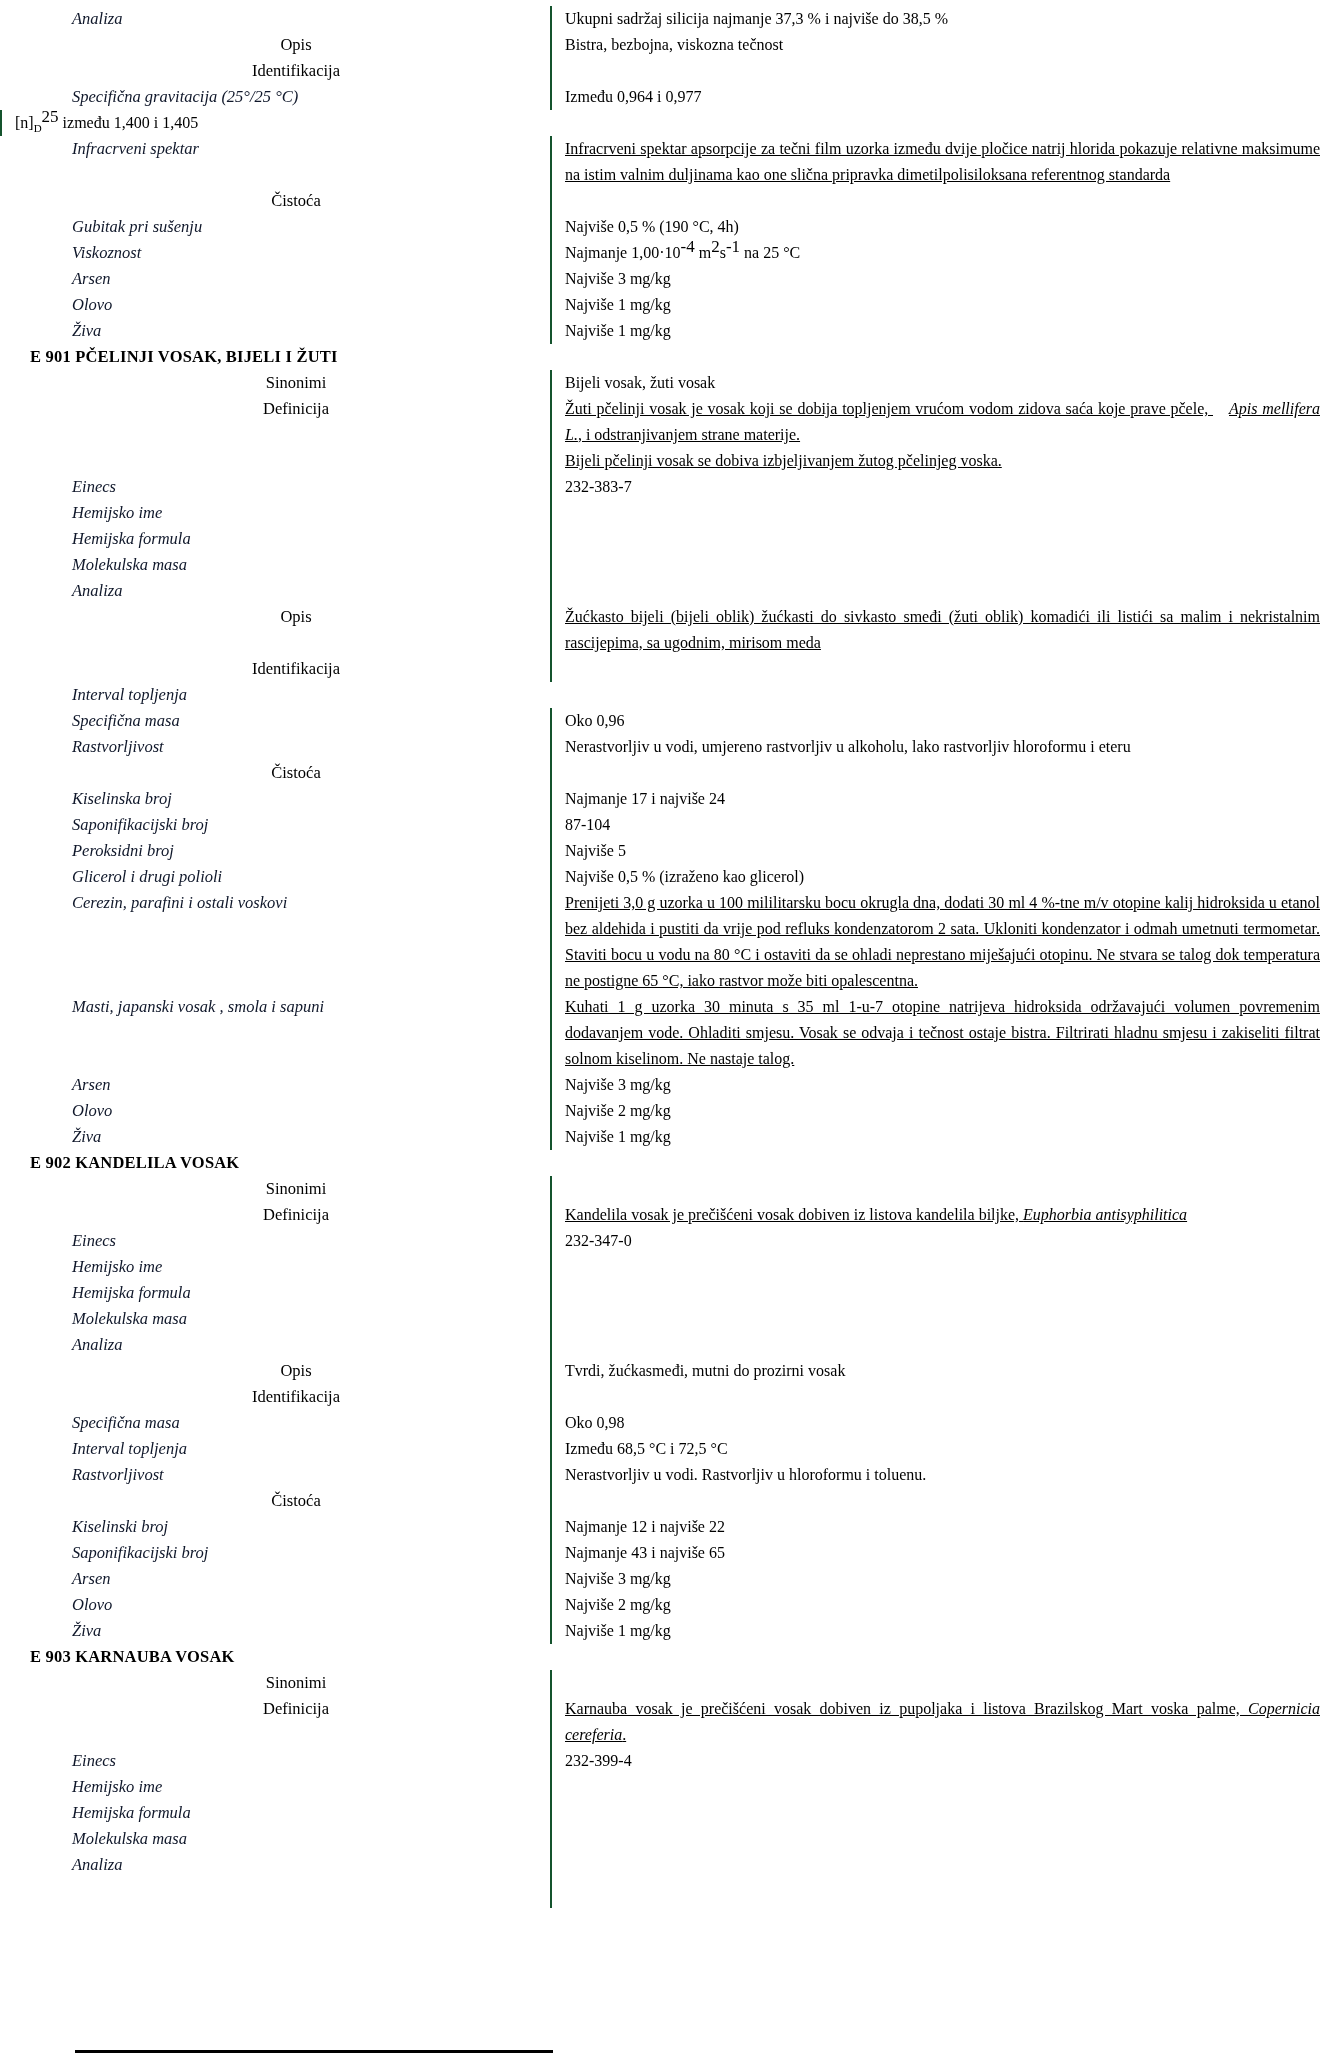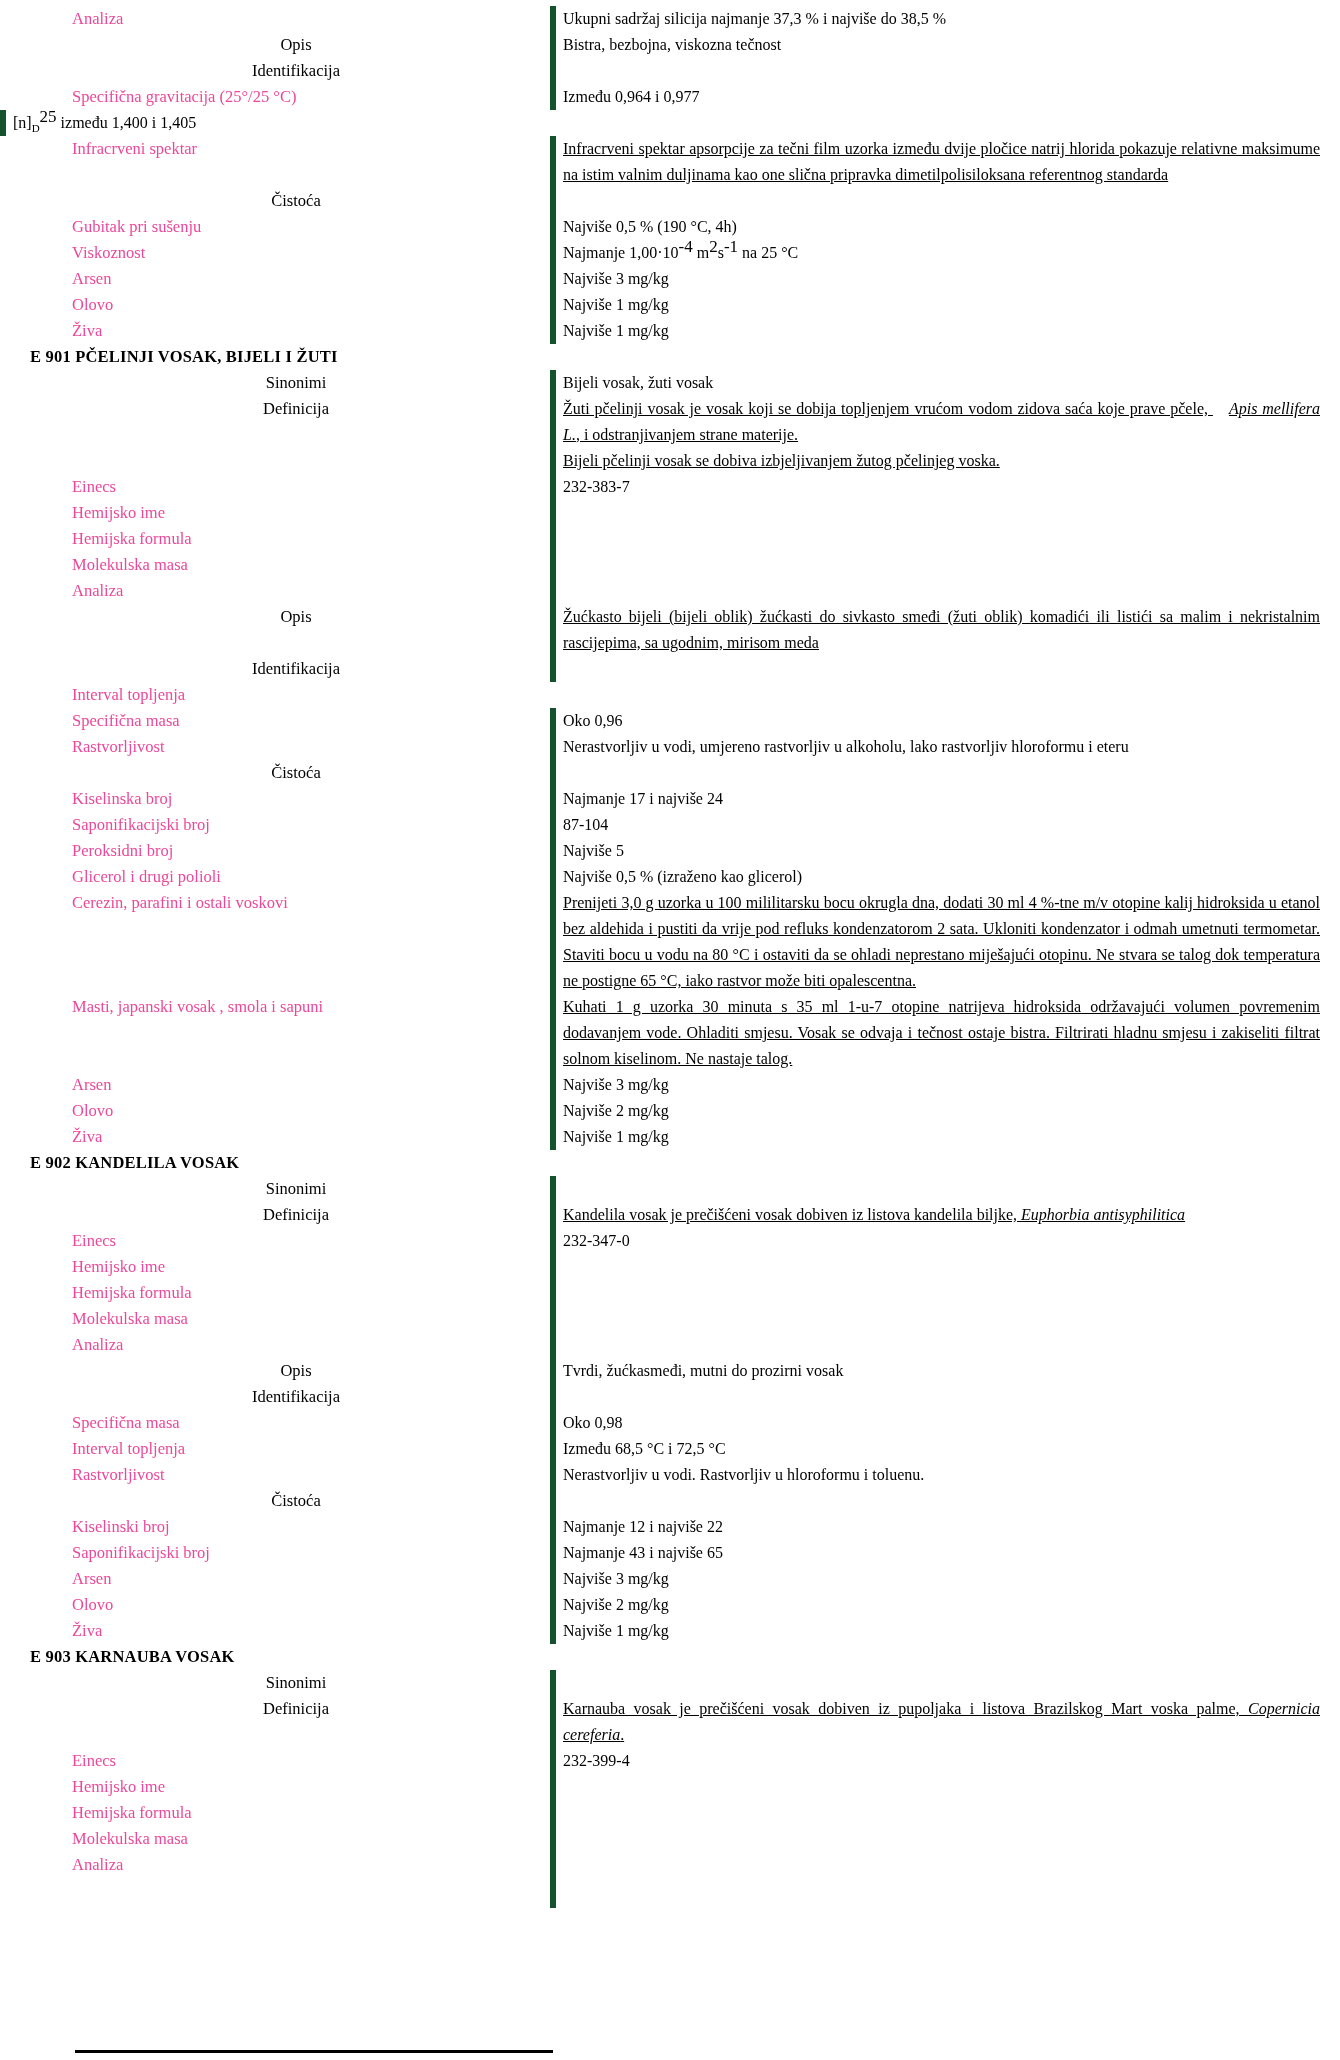--- a/index.html
+++ b/index.html
@@ -24,25 +24,25 @@
     letter-spacing:0.2px;
   }
   .row { display:flex; align-items:stretch; }
   .lab {
     flex:0 0 550px; width:550px; box-sizing:border-box;
     line-height:26px; min-height:26px;
     font-size:16.5px;
     white-space:nowrap; overflow:hidden;
   }
   .lab.b { font-weight:normal; padding-left:42px;text-align:center; }
-  .lab.i { padding-left:72px; color:#ec4899; }
+  .lab.i { font-style:italic; padding-left:72px; color:#0f172a; }
   .val {
     flex:1 1 auto; box-sizing:border-box;
-    border-left:6px solid #14532d;
-    padding-left:7px; padding-right:20px;
+    border-left:2px solid #14532d;
+    padding-left:13px; padding-right:20px;
     min-height:26px; line-height:26px;
     font-size:16px;
   }
   .val.j { text-align:justify;text-decoration:underline; }
   .val sup { font-size:17px; line-height:0; }
   .val sub { font-size:11px; line-height:0; }
   .row.tail .val { min-height:30px; }
   .row.tail .lab { min-height:30px; }
   #bottom-rule {
     position:absolute;

